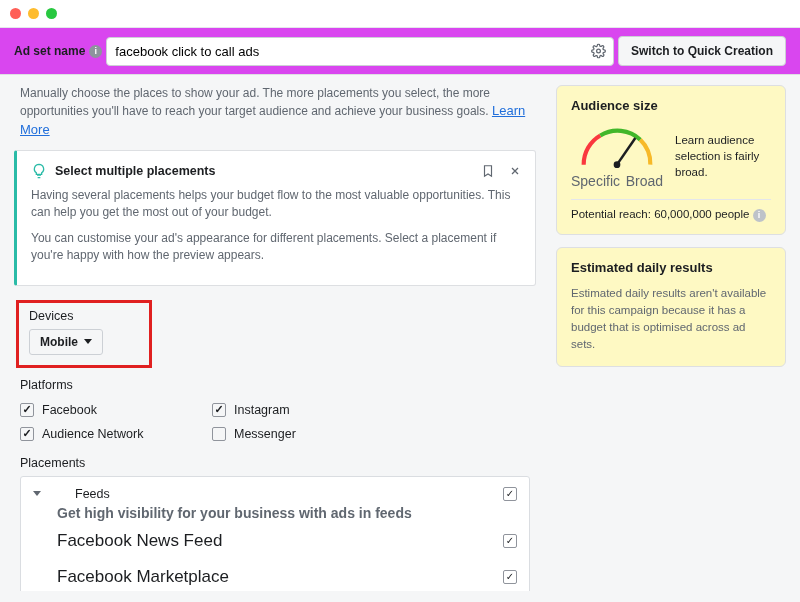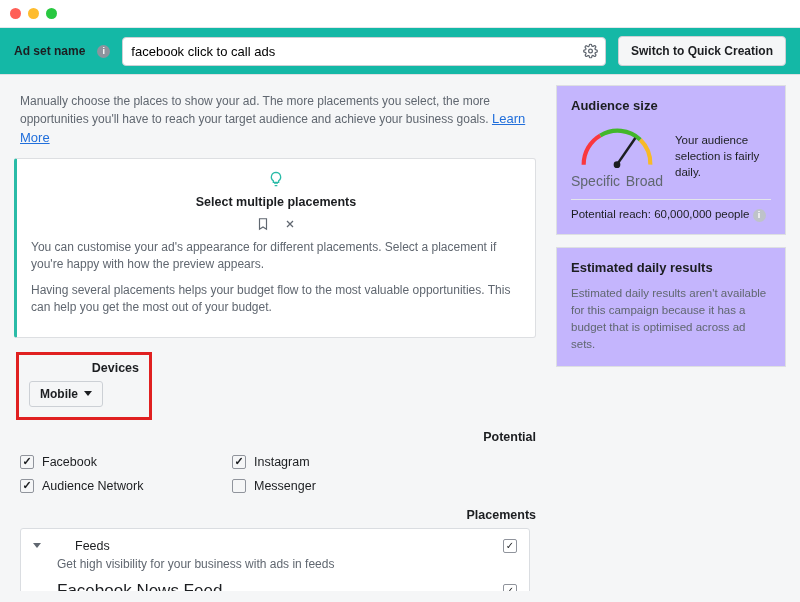--- a/index.html
+++ b/index.html
@@ -2,57 +2,57 @@
 <html><head>
 <meta charset="utf-8">
 <style>
   * { box-sizing: border-box; margin: 0; padding: 0; font-family: -apple-system, BlinkMacSystemFont, "Segoe UI", Helvetica, Arial, sans-serif; }
   body { background: #f5f6f7; width: 800px; height: 602px; overflow: hidden; font-size: 12px; color: #1c1e21; }
   .window-chrome { height: 28px; background: #fff; display: flex; align-items: center; padding: 0 10px; border-bottom: 1px solid #e4e6eb; }
   .traffic { width: 11px; height: 11px; border-radius: 50%; margin-right: 7px; }
   .tl-red { background: #ff5f57; }
   .tl-yellow { background: #febc2e; }
   .tl-green { background: #28c840; }
-  .header-bar { background: #14b8a6; border-bottom: 1px solid #dddfe2; padding: 8px 14px; display: flex; align-items: center; gap: 12px; }
+  .header-bar { background: #d946ef; border-bottom: 1px solid #dddfe2; padding: 8px 14px; display: flex; align-items: center; gap: 4px; }
   .header-label { font-size: 12px; color: #1c1e21; font-weight: 600; }
   .info-icon { display:inline-flex; align-items:center; justify-content:center; width:13px; height:13px; border-radius:50%; background:#8d949e; color:#fff; font-size:9px; font-weight:700; }
   .input-wrap { flex: 1; position: relative; }
   .text-input { width: 100%; border: 1px solid #ccd0d5; border-radius: 4px; padding: 6px 30px 6px 8px; font-size: 13px; }
   .gear { position: absolute; right: 8px; top: 50%; transform: translateY(-50%); color: #606770; }
   .switch-btn { border: 1px solid #ccd0d5; background: #f5f6f7; border-radius: 4px; padding: 7px 12px; font-size: 12px; font-weight: 600; color: #1c1e21; cursor: pointer; }
   .content { display: flex; gap: 16px; padding: 10px 14px; height: calc(602px - 28px - 48px); overflow: hidden; }
   .left { flex: 1; overflow-y: auto; padding-right: 4px; }
   .right { width: 230px; display: flex; flex-direction: column; gap: 12px; }
-  .intro { color: #606770; line-height: 1.45; margin: 8px 0 10px 6px; }
+  .intro { color: #606770; line-height: 1.45; margin: 0 0 10px 6px; }
   .learn-more { color: #216fdb; font-size: 13px; }
   .tipbox { background: #fff; border: 1px solid #dddfe2; border-left: 3px solid #2abba7; border-radius: 3px; padding: 12px 14px; margin-bottom: 14px; }
-  .tip-head { display:flex; align-items:center; margin-bottom:8px; gap:8px;flex-direction:column; }
+  .tip-head { display:flex; align-items:center; margin-bottom:8px; gap:8px; }
   .tip-title { font-weight: 600; font-size: 12.5px; flex:1; }
   .bulb-icon { width:16px; height:16px; color:#2abba7; }
   .tip-close-area { display:flex; gap:14px; align-items:center; color:#606770; }
   .tip-p { color:#606770; line-height:1.45; margin-bottom:8px; }
-  .section-label { font-weight:700; font-size:12.5px; margin: 10px 0 6px 6px; color:#1c1e21;text-align:right; }
+  .section-label { font-weight:400; font-size:12.5px; margin: 10px 0 6px 6px; color:#1c1e21; }
   .highlight-box { border: 3px solid #e02020; padding: 6px 10px 10px 10px; margin: 0 0 8px 2px; width: 136px; }
   .highlight-box .section-label { margin: 0 0 6px 0; }
   .dropdown { display:inline-flex; align-items:center; gap:6px; background:#f5f6f7; border:1px solid #ccd0d5; border-radius:3px; padding:5px 10px; font-weight:600; font-size:12px; cursor:pointer; }
   .caret-down { width:0; height:0; border-left:4px solid transparent; border-right:4px solid transparent; border-top:5px solid #1c1e21; }
   .platforms { padding: 0 6px; }
-  .plat-row { display:flex; gap: 52px; }
+  .plat-row { display:flex; gap: 32px; }
   .check-item { display:flex; align-items:center; gap:8px; margin:5px 0; font-size:12.5px; min-width:160px; }
   .checkbox { width:14px; height:14px; border:1px solid #90949c; border-radius:2px; display:inline-flex; align-items:center; justify-content:center; }
   .checkbox.checked::after { content:"✓"; font-size:11px; color:#1c1e21; font-weight:700; }
   .placements-box { border:1px solid #dadde1; border-radius:3px; padding:10px 12px 2px 12px; background:#fff; margin: 4px 6px 0 6px; }
   .placements-head { display:flex; align-items:center; gap:10px; }
   .placements-head .title { font-weight:400; font-size:12.5px; flex:1;margin-left:24px; }
-  .placements-sub { color:#606770; margin: 4px 0 10px 24px; font-size:12px; }
+  .placements-sub { color:#606770; margin: 4px 0 10px 24px; font-size:14px;font-weight:bold; }
   .place-item { display:flex; align-items:center; font-size:17px; margin:0 0 16px 24px; color:#1c1e21; }
   .place-item .name { flex:1; }
   .small-check { width:14px; height:14px; border:1px solid #90949c; border-radius:2px; display:inline-flex; align-items:center; justify-content:center; }
   .small-check.checked::after { content:"✓"; font-size:10px; color:#1c1e21; }
-  .card { background:#c4b5fd; border:1px solid #dddfe2; border-radius:0; padding:12px 14px; }
+  .card { background:#fef9c3; border:1px solid #dddfe2; border-radius:6px; padding:12px 14px; }
   .card h3 { font-size:13px; font-weight:700; margin-bottom:10px; }
   .gauge-row { display:flex; align-items:center; gap:12px; margin-bottom:10px; }
   .gauge { width:92px; height:50px; position:relative; }
   .gauge svg { width:100%; height:100%; }
   .gauge-labels { display:flex; justify-content:space-between; font-size:14px; color:#606770; }
   .aud-desc { font-size:11.5px; color:#1c1e21; line-height:1.4; }
   .card hr { border:none; border-top:1px solid #e4e6eb; margin:6px 0 8px 0; }
   .reach { font-size:11.5px; }
   .card-p { color:#606770; font-size:11.5px; line-height:1.5; }
   .icon-btn { cursor:pointer; display:inline-flex; }
@@ -102,33 +102,33 @@
                 <path d="M6 3h12v18l-6-4-6 4z"></path>
               </svg>
           </span>
           <span class="icon-btn">
             <svg width="12" height="12" viewBox="0 0 24 24" stroke="#606770" stroke-width="2.5">
                 <path d="M18 6L6 18M6 6l12 12"></path>
               </svg>
           </span>
         </div>
       </div>
+      <p class="tip-p">Having several placements helps your budget flow to the most valuable opportunities. This can help you get the most out of your budget.</p>
       <p class="tip-p">You can customise your ad's appearance for different placements. Select a placement if you're happy with how the preview appears.</p>
-      <p class="tip-p">Having several placements helps your budget flow to the most valuable opportunities. This can help you get the most out of your budget.</p>
     </div>
 
     <div class="highlight-box">
       <div class="section-label">Devices</div>
       <div class="dropdown">
         <span>Mobile</span>
         <span class="caret-down"></span>
       </div>
     </div>
 
-    <div class="section-label">Potential</div>
+    <div class="section-label">Platforms</div>
     <div class="platforms">
       <div class="plat-row">
         <div class="check-item">
           <span class="checkbox checked"></span>
           <span>Facebook</span>
         </div>
         <div class="check-item">
           <span class="checkbox checked"></span>
           <span>Instagram</span>
         </div>
@@ -178,21 +178,21 @@
               <path d="M78 20 A40 40 0 0 1 90 50" stroke="#f7b928" stroke-width="5" fill="none"></path>
               <line x1="50" y1="50" x2="72" y2="18" stroke="#1c1e21" stroke-width="3"></line>
               <circle cx="50" cy="50" r="4" fill="#1c1e21"></circle>
             </svg>
           </div>
           <div class="gauge-labels">
             <span>Specific</span>
             <span>Broad</span>
           </div>
         </div>
-        <div class="aud-desc">Your audience selection is fairly daily.</div>
+        <div class="aud-desc">Learn audience selection is fairly broad.</div>
       </div>
       <hr>
       <div class="reach">
         <span>Potential reach:</span>
         <span>60,000,000 people</span>
         <span class="info-icon" style="background:#bec3c9;">i</span>
       </div>
     </div>
 
     <div class="card">

